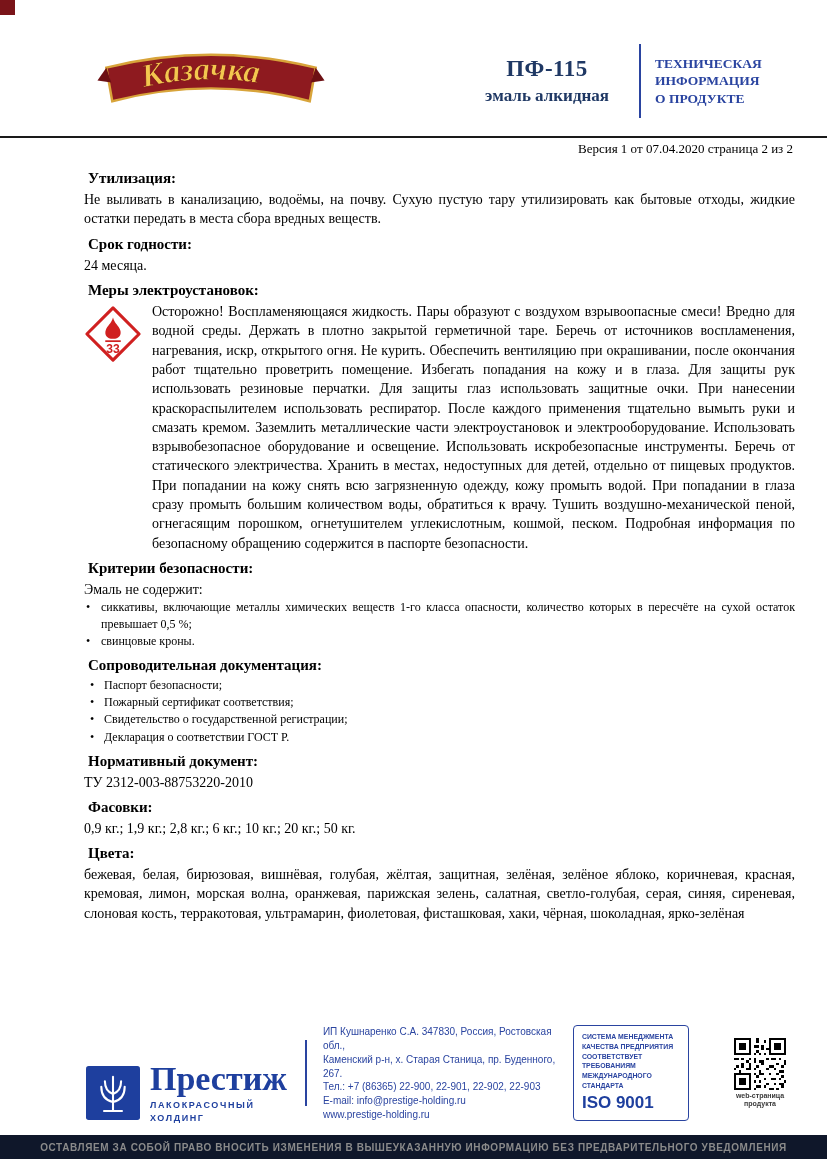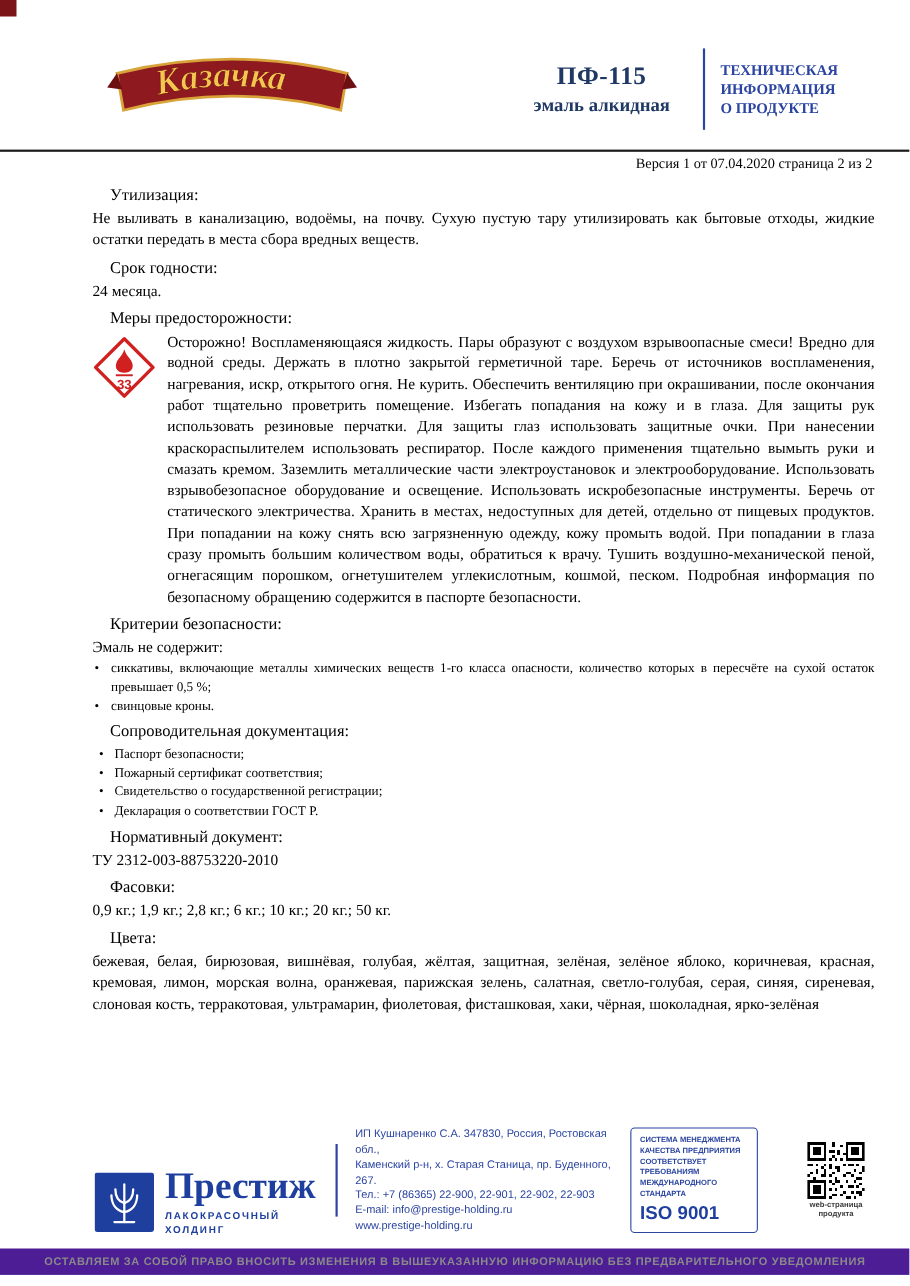--- a/index.html
+++ b/index.html
@@ -16,21 +16,21 @@
   .product-code { font-size:23px; font-weight:bold; letter-spacing:.5px; }
   .product-name { font-size:17px; font-weight:bold; margin-top:4px; }
   .header-vdiv { width:2px; height:74px; background:#2a44a0; margin:0 14px 0 10px; }
   .info-label { font-size:13.5px; font-weight:bold; color:#2a44a0; white-space:pre-line; line-height:1.3; width:130px; }
 
   .header-rule { border-top:2px solid #1a1a1a; margin-top:8px; }
   .version-line { text-align:right; font-size:13px; padding:3px 34px 0 0; }
 
   
   .content { padding:6px 32px 0 84px; }
-  .sec-title { font-size:15px; font-weight:normal; margin:7px 16px 3px; }
+  .sec-title { font-size:15px; font-weight:bold; margin:7px 4px 3px; }
   .sec-body { font-size:14px; line-height:1.38; text-align:justify; }
   .sec-body.plain { text-align:left; }
 
   .precautions-row { display:flex; gap:10px; align-items:flex-start; }
   .hazard-icon { flex:0 0 58px; width:58px; height:58px; margin-top:3px; }
 
   .bullet-list { list-style:none; font-size:12px; line-height:1.42; text-align:justify; }
   .bullet-list li { position:relative; padding-left:17px; }
   .bullet-list li::before { content:"\2022"; position:absolute; left:2px; }
   .doc-list li { padding-left:20px; text-align:left; }
@@ -45,21 +45,21 @@
   .prestige-sub { font-size:9px; font-weight:bold; color:#1e3f9e; letter-spacing:1.6px; white-space:pre-line; line-height:1.45; margin-top:3px; font-family:"Liberation Sans", sans-serif; }
   .footer-vdiv { width:2px; height:66px; background:#2a44a0; margin:0 16px 0 18px; flex:0 0 auto; }
   .contact { font-size:10px; color:#2a44a0; line-height:1.38; flex:0 0 auto; width:238px; font-family:"Liberation Sans", sans-serif; }
   .iso-badge { flex:0 0 auto; width:116px; border:1px solid #2a44a0; border-radius:4px; padding:6px 8px 7px; margin-left:12px; }
   .iso-text { font-size:6.9px; font-weight:bold; color:#2a44a0; line-height:1.4; white-space:pre-line; font-family:"Liberation Sans", sans-serif; }
   .iso-label { font-size:17px; font-weight:bold; color:#1e3f9e; margin-top:3px; font-family:"Liberation Sans", sans-serif; }
   .qr-block { flex:0 0 auto; margin-left:auto; text-align:center; width:58px; }
   .qr-block svg { width:52px; height:52px; display:block; margin:0 auto; }
   .qr-caption { font-size:7px; font-weight:bold; color:#3a3a3a; white-space:pre-line; line-height:1.25; margin-top:2px; font-family:"Liberation Sans", sans-serif; }
 
-  .bottom-bar { background:#4c1d95; height:24px; margin-bottom:10px; display:flex; align-items:center; justify-content:center; }
+  .bottom-bar { background:#0f172a; height:24px; margin-bottom:10px; display:flex; align-items:center; justify-content:center; }
   .bottom-bar span { font-family:"Liberation Sans", sans-serif; font-size:10px; font-weight:bold; color:#8a8a8a; letter-spacing:.6px; }
 </style>
 </head>
 <body>
 
 <div class="page">
 
   <div class="corner-mark"></div>
 
   <header class="header">
@@ -93,21 +93,21 @@
       <h2 class="sec-title">Утилизация:</h2>
       <p class="sec-body">Не выливать в канализацию, водоёмы, на почву. Сухую пустую тару утилизировать как бытовые отходы, жидкие остатки передать в места сбора вредных веществ.</p>
     </section>
 
     <section>
       <h2 class="sec-title">Срок годности:</h2>
       <p class="sec-body plain">24 месяца.</p>
     </section>
 
     <section>
-      <h2 class="sec-title">Меры предосторожности:</h2>
+      <h2 class="sec-title">Меры электроустановок:</h2>
       <div class="precautions-row">
         <div class="hazard-icon">
           <svg viewBox="0 0 60 60" width="58" height="58">
             <polygon points="30,3 57,30 30,57 3,30" fill="#ffffff" stroke="#d02020" stroke-width="3.2" stroke-linejoin="round"></polygon>
             <path d="M30 13 C31.5 19 36 21.5 37.5 26 C39 30.5 36.5 35 30 35 C23.5 35 21 30.5 22.5 26 C24 21.5 28.5 19 30 13 Z" fill="#d02020"></path>
             <rect x="22" y="36.5" width="16" height="1.8" fill="#d02020"></rect>
             <text x="30" y="50" text-anchor="middle" font-size="12.5" font-weight="bold" fill="#d02020" font-family="'Liberation Sans',sans-serif">33</text>
           </svg>
         </div>
         <p class="sec-body">Осторожно! Воспламеняющаяся жидкость. Пары образуют с воздухом взрывоопасные смеси! Вредно для водной среды. Держать в плотно закрытой герметичной таре. Беречь от источников воспламенения, нагревания, искр, открытого огня. Не курить. Обеспечить вентиляцию при окрашивании, после окончания работ тщательно проветрить помещение. Избегать попадания на кожу и в глаза. Для защиты рук использовать резиновые перчатки. Для защиты глаз использовать защитные очки. При нанесении краскораспылителем использовать респиратор. После каждого применения тщательно вымыть руки и смазать кремом. Заземлить металлические части электроустановок и электрооборудование. Использовать взрывобезопасное оборудование и освещение. Использовать искробезопасные инструменты. Беречь от статического электричества. Хранить в местах, недоступных для детей, отдельно от пищевых продуктов. При попадании на кожу снять всю загрязненную одежду, кожу промыть водой. При попадании в глаза сразу промыть большим количеством воды, обратиться к врачу. Тушить воздушно-механической пеной, огнегасящим порошком, огнетушителем углекислотным, кошмой, песком. Подробная информация по безопасному обращению содержится в паспорте безопасности.</p>

